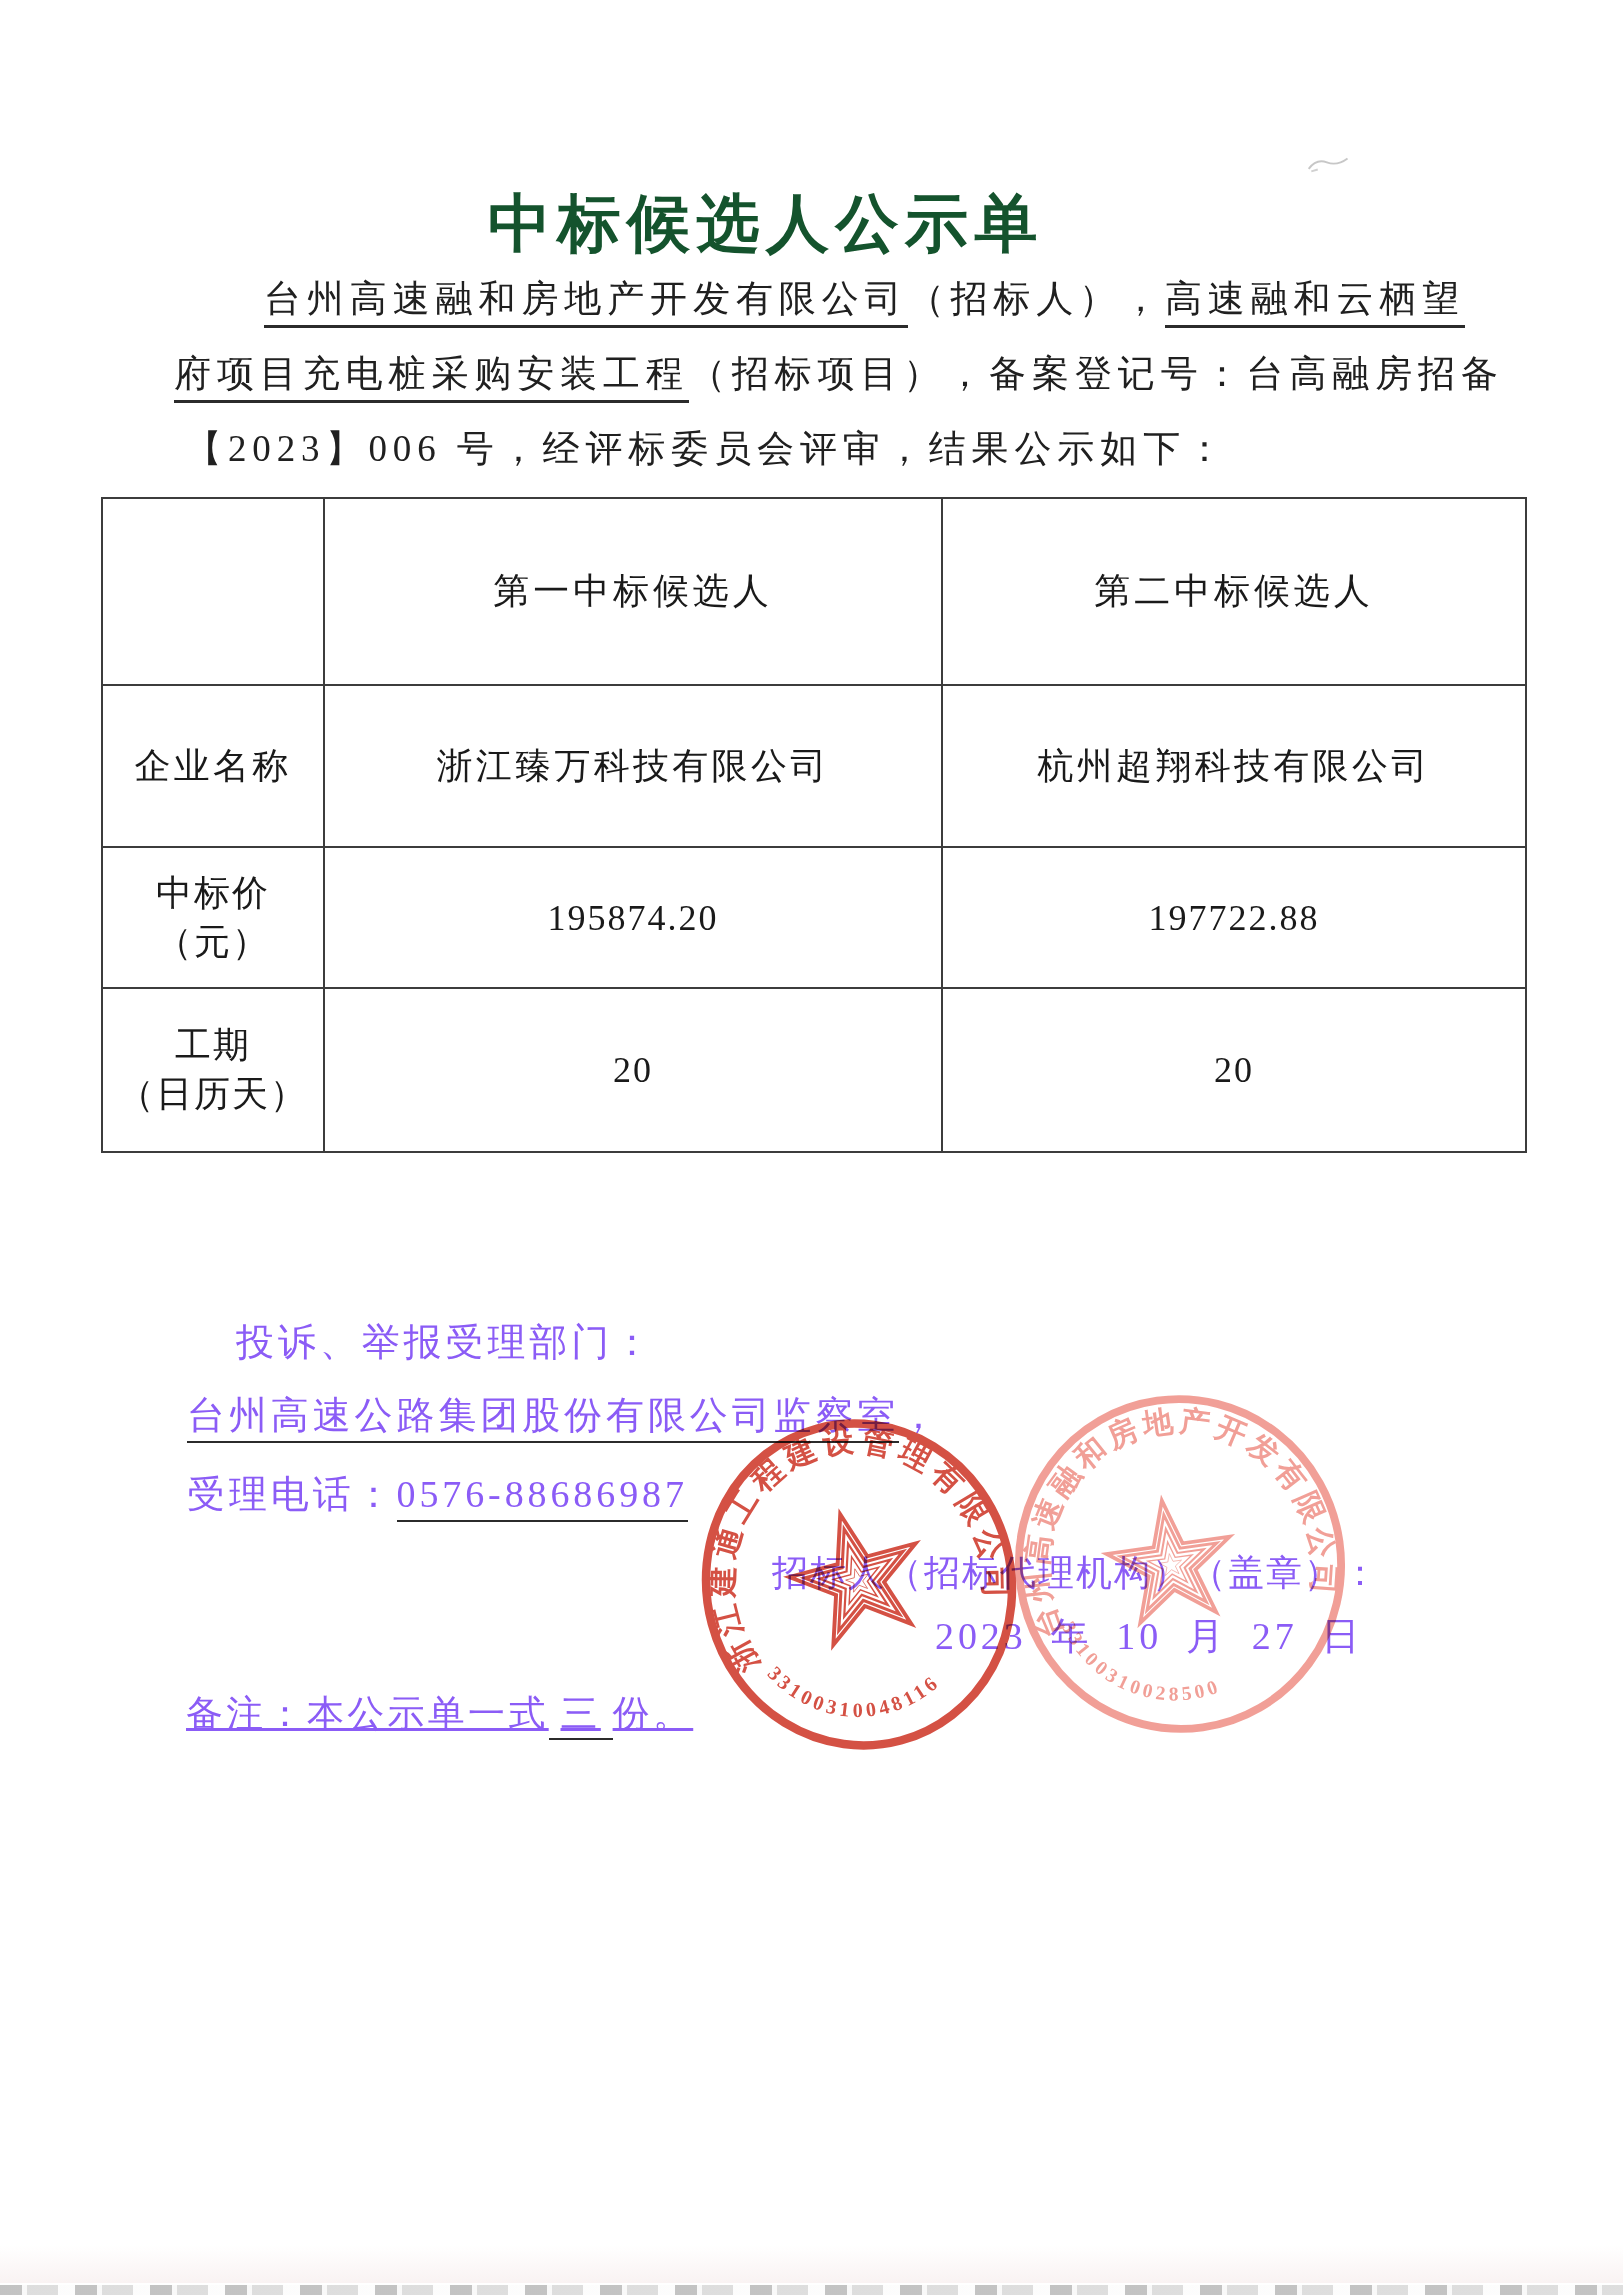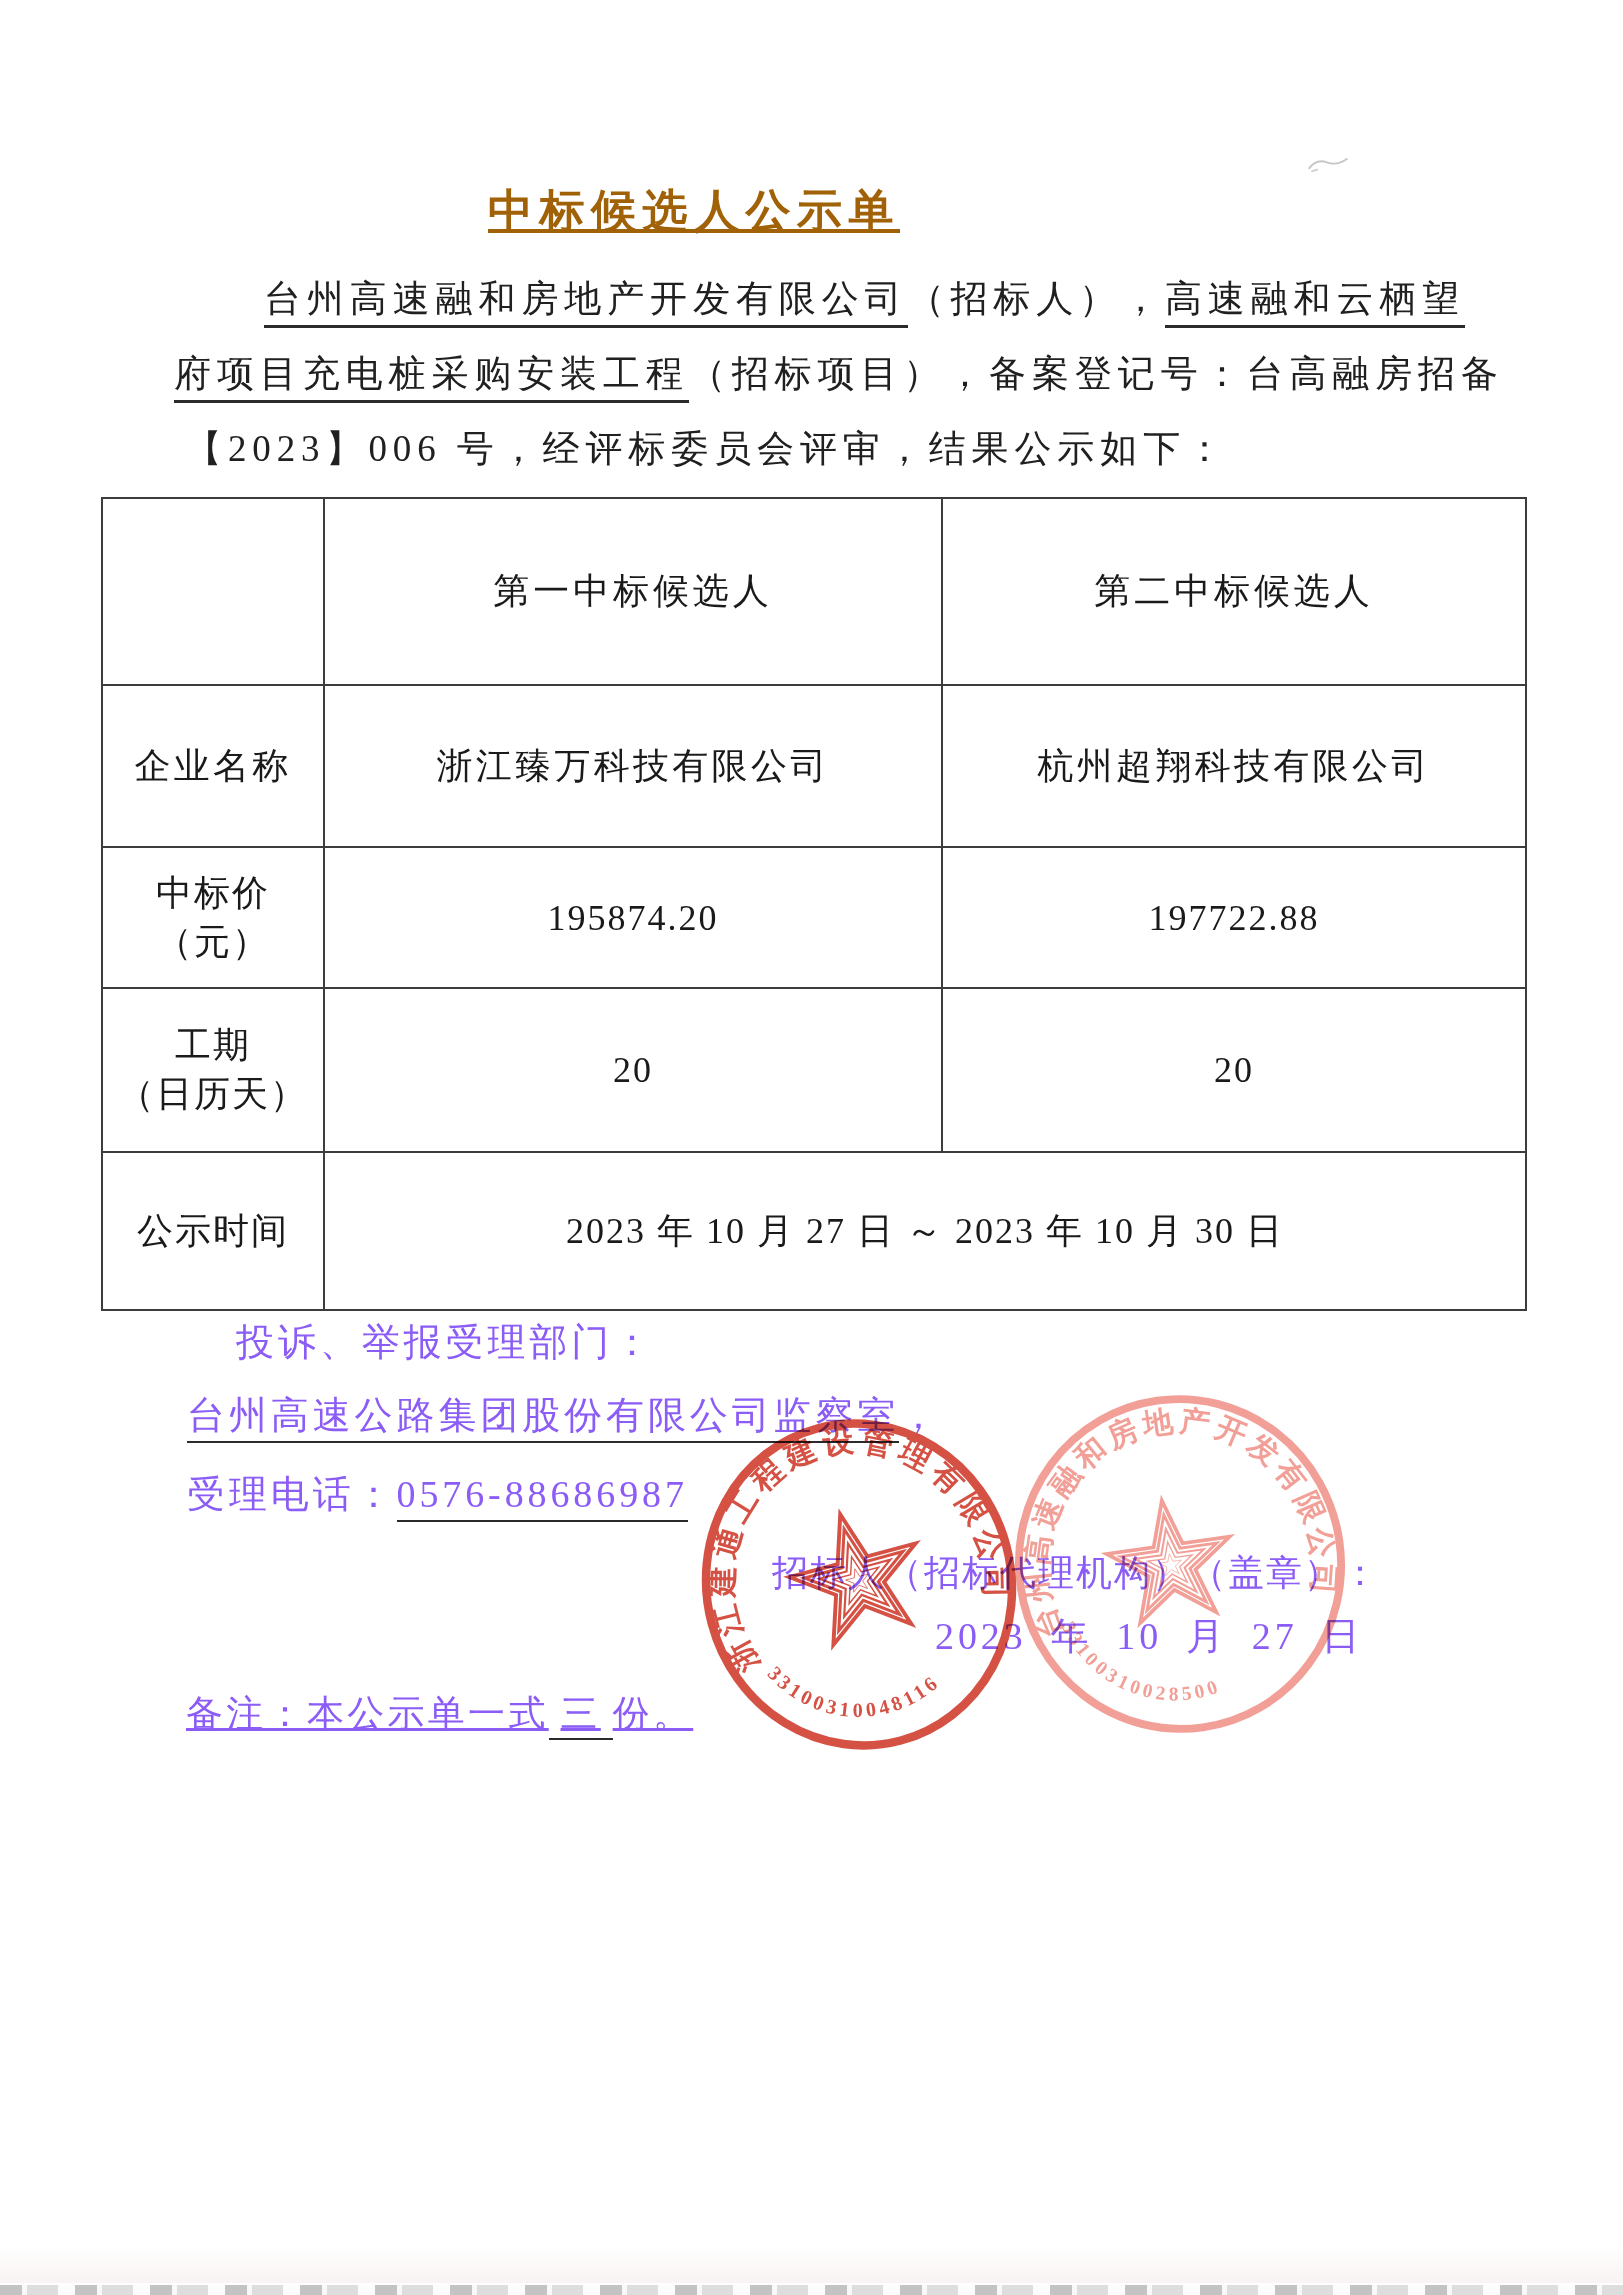--- a/index.html
+++ b/index.html
@@ -5,23 +5,22 @@
   html,body{margin:0;padding:0;}
   body{
     width:1623px;height:2295px;position:relative;background:#ffffff;
     font-family:"Liberation Serif", serif;color:#1f1f1f;overflow:hidden;
   }
   .abs{position:absolute;}
   
   .doc-title{
     left:488px;top:181px;
     font-family:"Liberation Sans", sans-serif;
-    font-weight:900;font-size:45px;letter-spacing:6.5px;color:#a16207;
+    font-weight:900;font-size:63px;letter-spacing:6.5px;color:#14532d;
     white-space:nowrap;
-    text-decoration:underline;
   }
   
   .intro-line{
     font-size:37px;letter-spacing:5.9px;white-space:nowrap;color:#202020;
   }
   .intro-1{left:264px;top:274px;}
   .intro-2{left:174px;top:349px;}
   .intro-3{left:185px;top:424px;}
   .u{border-bottom:3.3px solid #2b2b2b;padding-bottom:5.9px;}
   
@@ -99,24 +98,20 @@
   <tr class="r-duration">
     <td class="lbl">
       <div class="two-line">
         <div>工期</div>
         <div>（日历天）</div>
       </div>
     </td>
     <td class="num">20</td>
     <td class="num">20</td>
   </tr>
-  <tr class="r-publicity">
-    <td class="lbl">公示时间</td>
-    <td colspan="2">2023 年 10 月 27 日 ～ 2023 年 10 月 30 日</td>
-  </tr>
 </tbody>
   </table>
 
 <div class="abs ft-line complaint-heading">投诉、举报受理部门：</div>
 
 <div class="abs ft-line complaint-org"><span class="u2">台州高速公路集团股份有限公司监察室</span><span>，</span></div>
 
 <div class="abs ft-line phone-line"><span>受理电话：</span><span class="u2">0576-88686987</span></div>
 
 <div class="abs ft-line sign-line">招标人（招标代理机构）（盖章）：</div>

